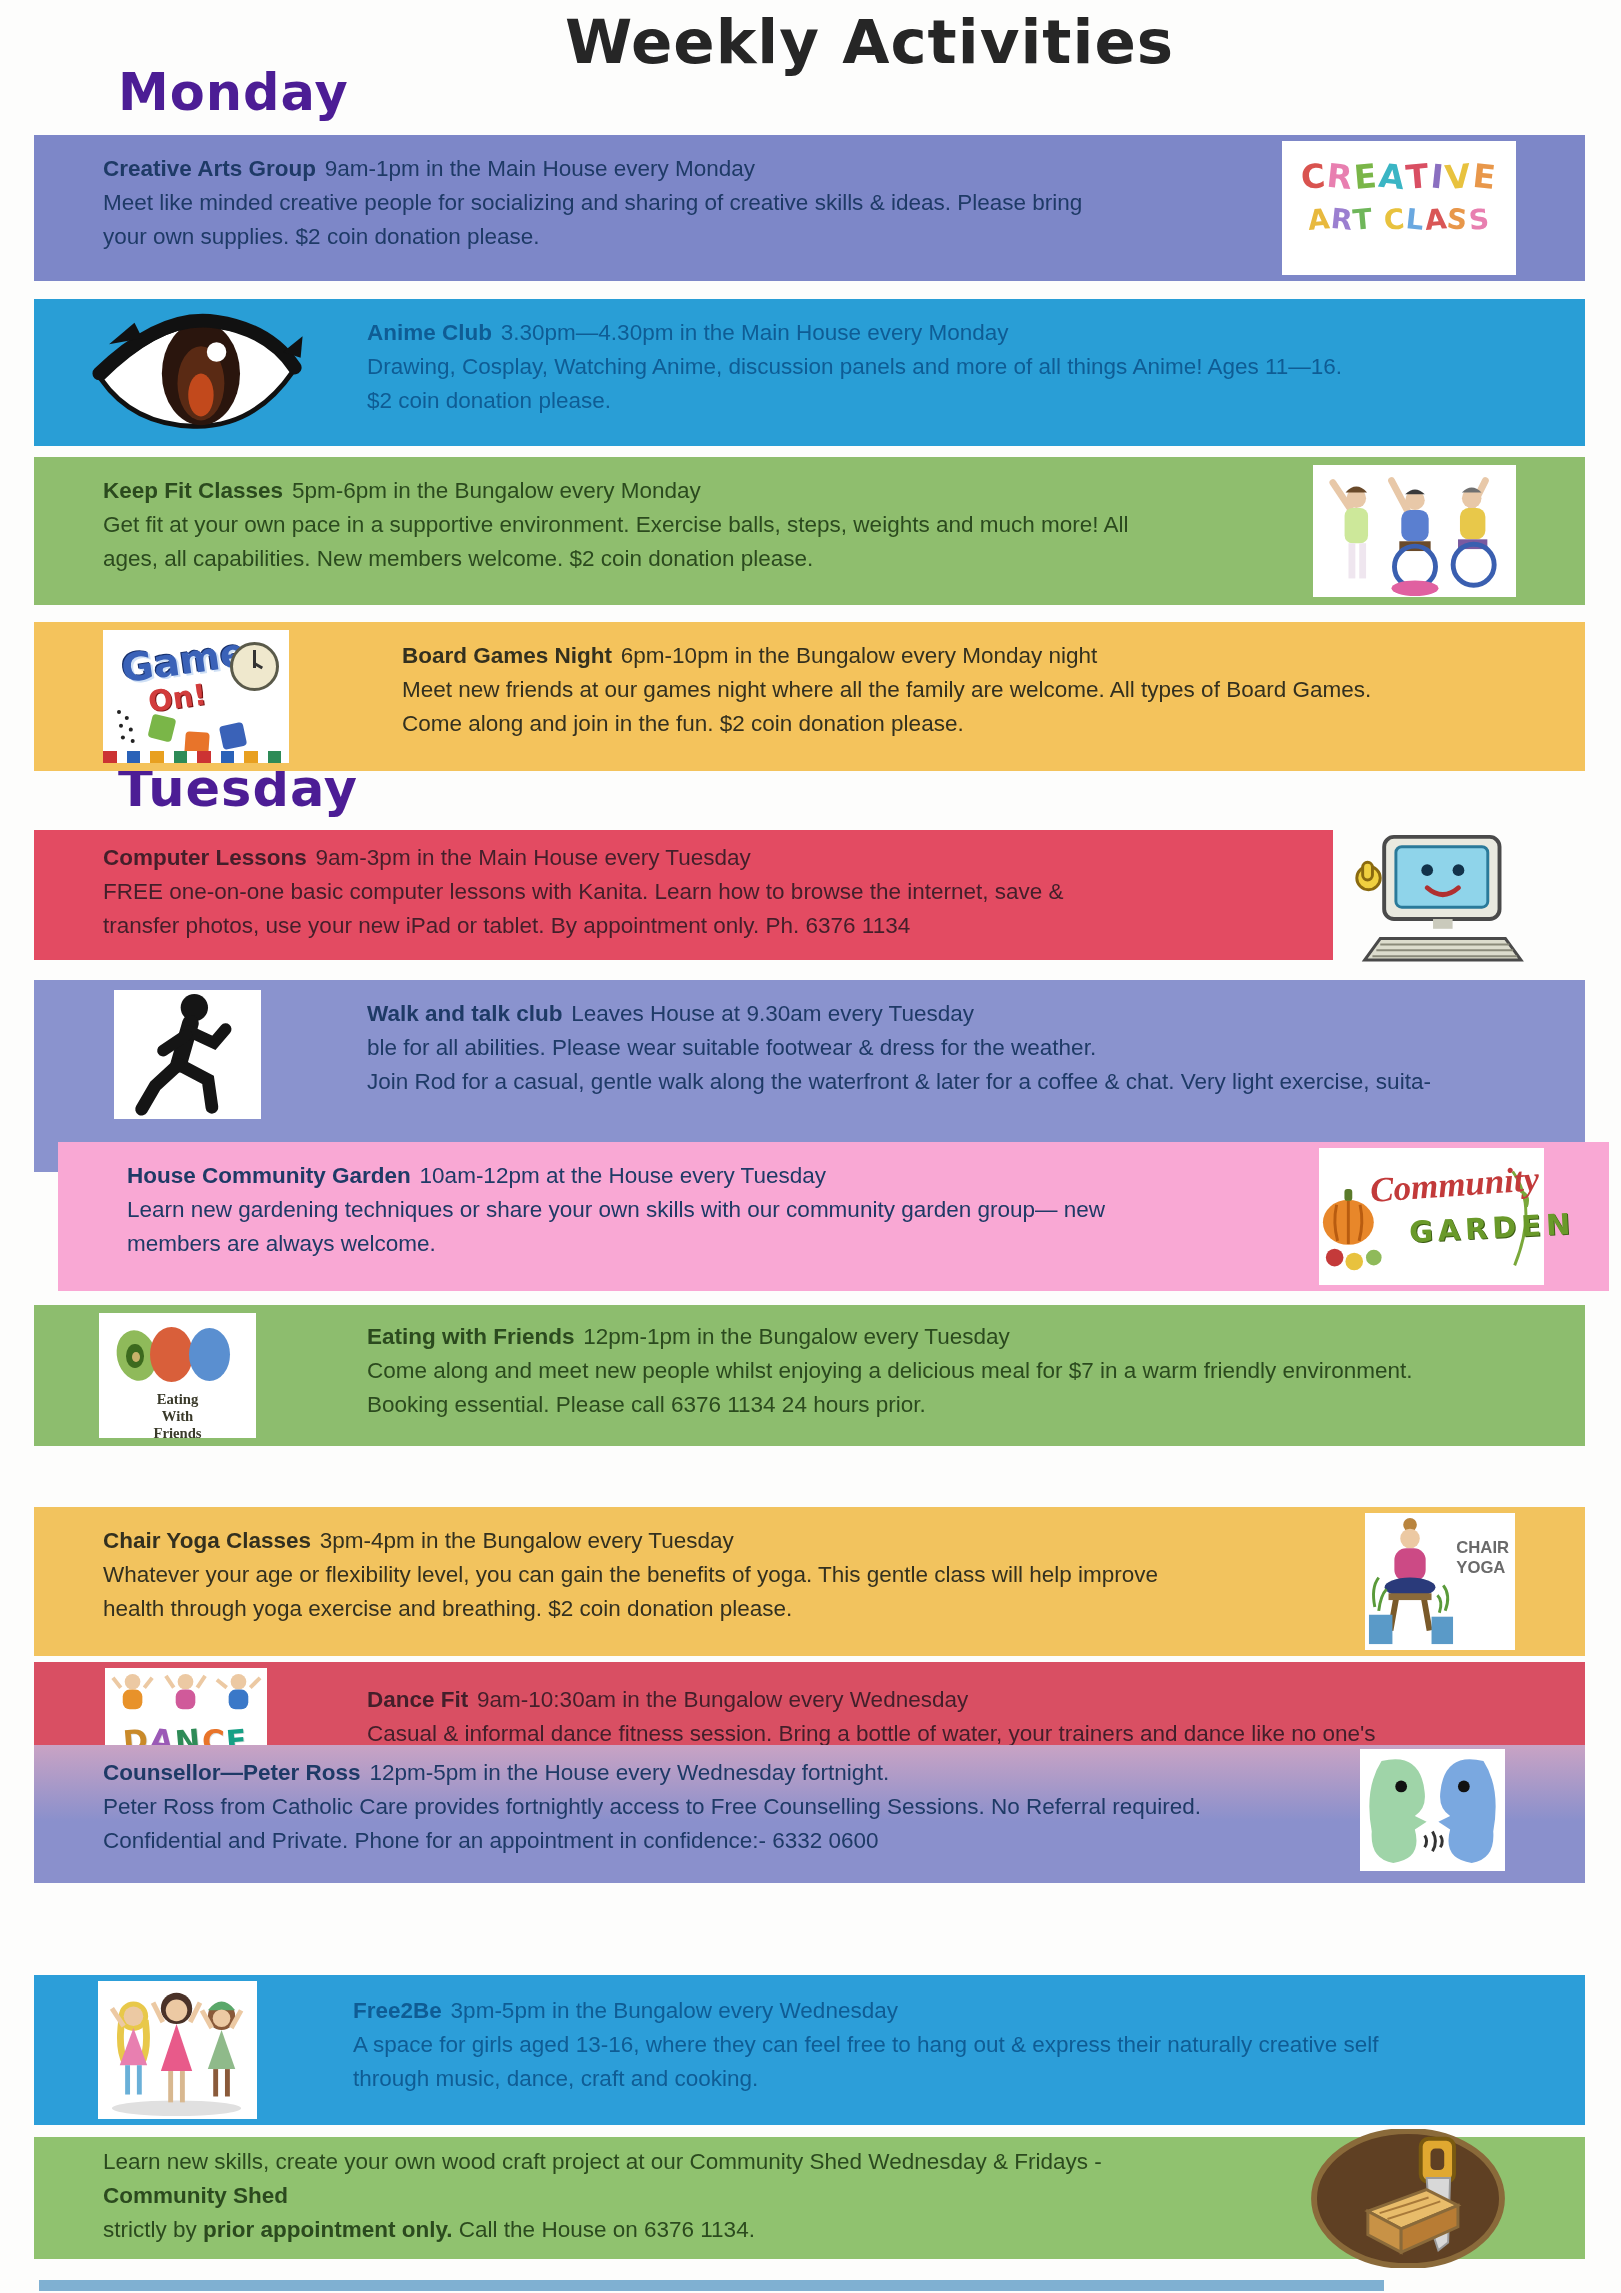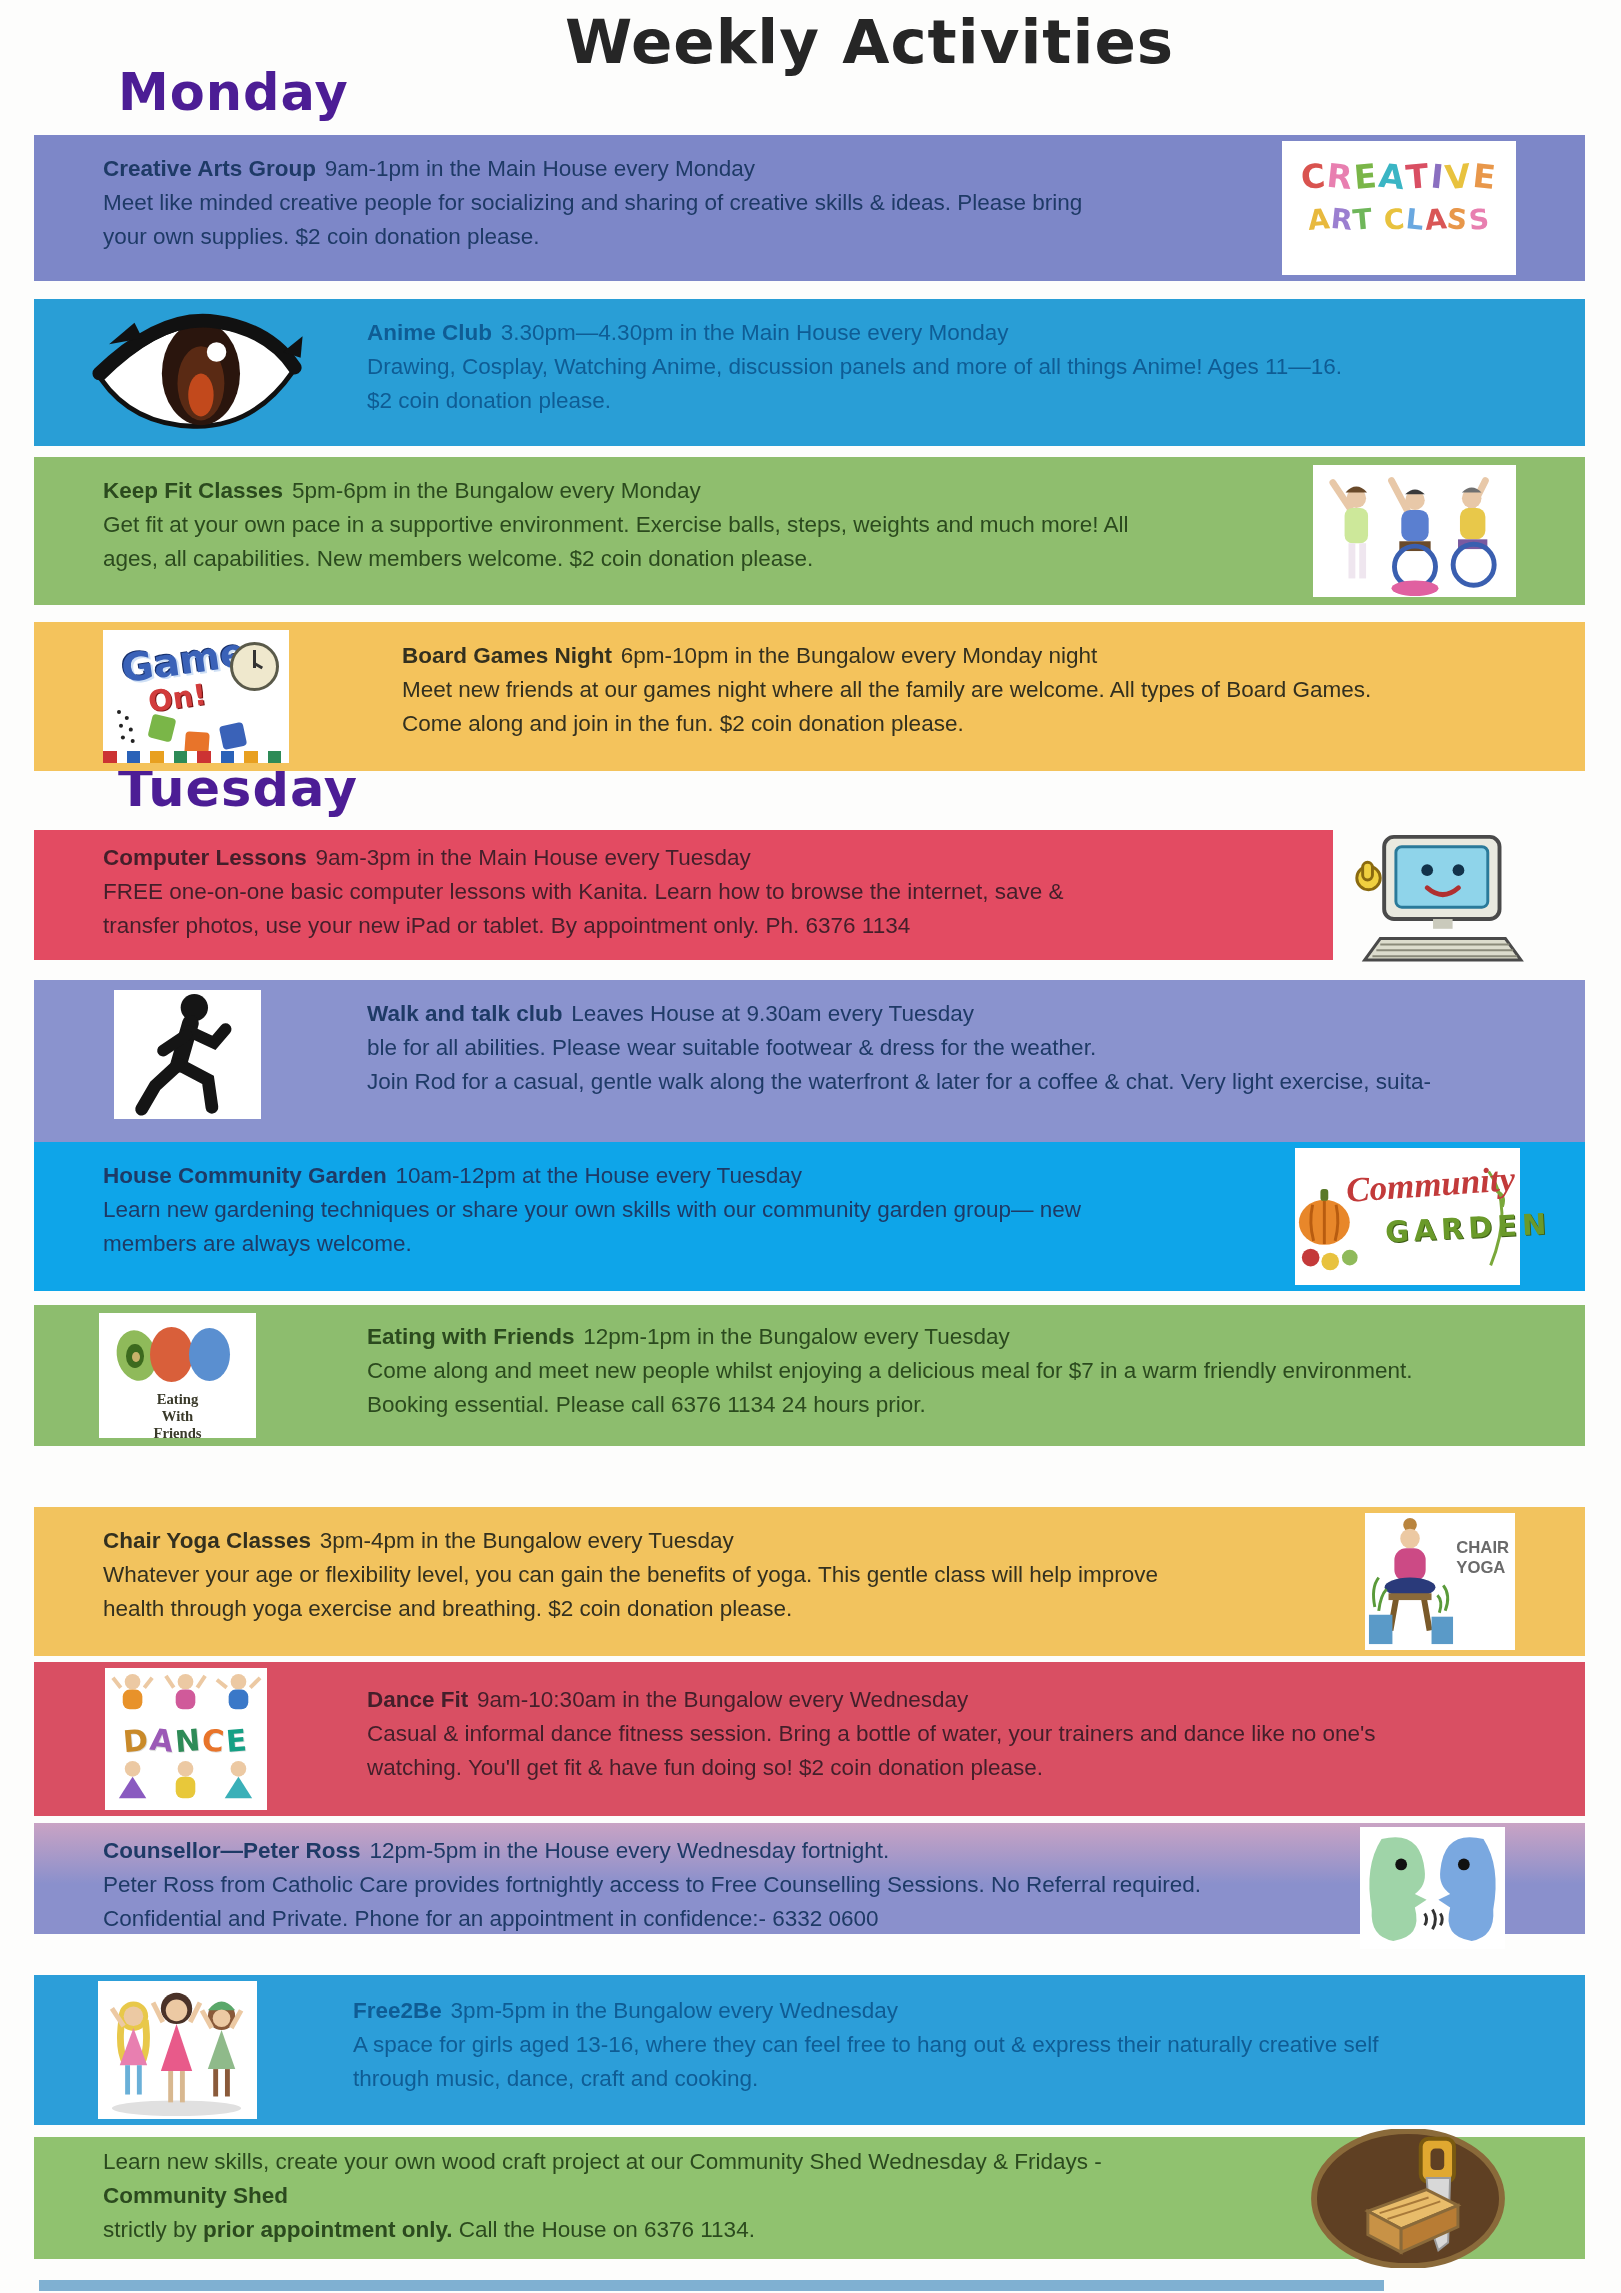--- a/index.html
+++ b/index.html
@@ -15,21 +15,21 @@
   .b1{top:135px;height:146px}
   .b2{top:299px;height:147px}
   .b3{top:457px;height:148px}
   .b4{top:622px;height:149px}
   .b5{top:830px;height:130px;width:1299px}
   .b6{top:980px;height:192px}
   .b7{top:1142px;height:149px}
   .b8{top:1305px;height:141px}
   .b9{top:1459px;height:149px}
   .b10{top:1662px;height:154px}
-  .b11{top:1823px;height:111px}
+  .b11{top:1745px;height:138px}
   .b12{top:1975px;height:150px}
   .b13{top:2137px;height:122px}
 
   .btext{position:absolute;font-size:22.5px;line-height:34px;white-space:nowrap;}
   .lead{font-weight:700;}
   .sched{margin-left:8.8px;}
   .tL{left:69px;top:16.7px}
   .t2{left:333px;top:16.7px}
   .t4{left:368px;top:16.7px}
   .t5{left:69px;top:10.8px}
@@ -229,21 +229,21 @@
         <path d="M66 76 L42 98 L28 122" fill="none" stroke="#151515" stroke-width="13" stroke-linecap="round"></path>
       </svg>
     </div>
     <div class="btext t6 c-navy">
       <div><span class="lead">Walk and talk club</span><span class="sched">Leaves House at 9.30am every Tuesday</span></div>
       <div>ble for all abilities.  Please wear suitable footwear &amp; dress for the weather.</div>
       <div>Join Rod for a casual, gentle walk along the waterfront &amp; later for a coffee &amp; chat.  Very light exercise, suita-</div>
     </div>
   </section>
 
-  <section class="band b7" style="background: #0ea5e9;">
+  <section class="band b7" style="background: #f9a8d4; margin-left: 24px;">
     <div class="btext tL c-navy">
       <div><span class="lead">House Community Garden</span><span class="sched">10am-12pm at the House every Tuesday</span></div>
       <div>Learn new gardening techniques or share your own skills with our community garden group— new</div>
       <div>members are always welcome.</div>
     </div>
     <div class="panel p7">
       <svg width="225" height="137" viewBox="0 0 230 140" style="position:absolute;left:0;top:0">
         <ellipse cx="30" cy="76" rx="26" ry="23" fill="#e8872a"></ellipse>
         <path d="M30 54 Q30 98 30 98 M18 58 Q14 76 19 95 M42 58 Q46 76 41 95" stroke="#b85c10" stroke-width="3" fill="none"></path>
         <rect x="26" y="42" width="8" height="12" rx="3" fill="#5a7a2a"></rect>

